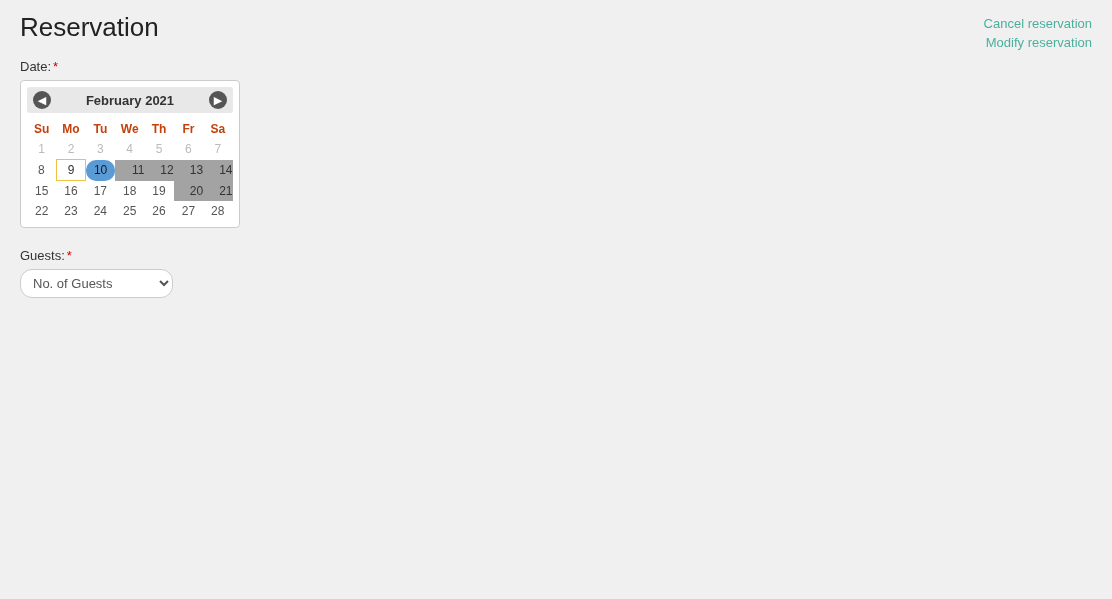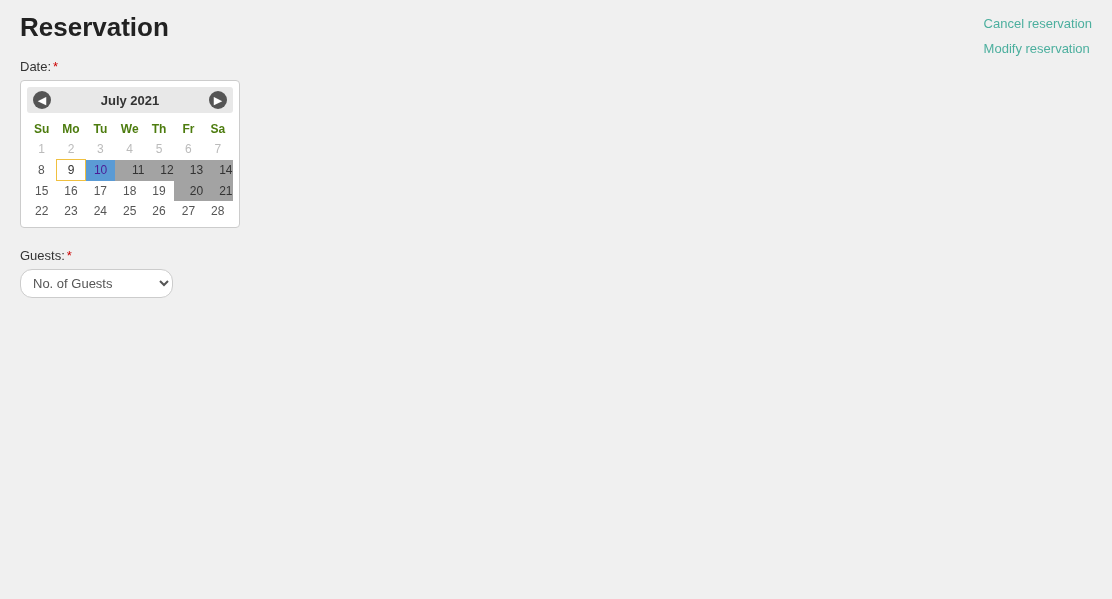--- a/index.html
+++ b/index.html
@@ -19,33 +19,33 @@
 
     .page-container {
       position: relative;
       width: 1112px;
       min-height: 599px;
       padding: 12px 20px;
     }
 
     .page-title {
       font-size: 26px;
-      font-weight: bold;
+      font-weight: normal;
       color: #222;
       margin-bottom: 16px;
     }
 
     .top-actions {
       position: absolute;
       top: 16px;
       right: 20px;
       display: flex;
       flex-direction: column;
-      align-items: flex-start;
-      gap: 10px;
+      align-items: flex-end;
+      gap: 4px;
     }
 
     .action-link {
       color: #4caf9e;
       cursor: pointer;
       text-decoration: none;
       font-size: 13px;
     }
 
     .step-label {
@@ -109,21 +109,21 @@
 
     .calendar-grid {
       width: 100%;
       border-collapse: collapse;
     }
 
     .calendar-grid th {
       text-align: center;
       font-size: 12px;
       font-weight: bold;
-      color: #4d7c0f;
+      color: #c2410c;
       padding: 3px 0;
       width: 28px;
     }
 
     .calendar-grid td {
       text-align: center;
       font-size: 12px;
       padding: 3px 0;
       width: 28px;
       color: #555;
@@ -142,22 +142,22 @@
     }
 
     .calendar-grid td.in-range {
       background-color: #a3a3a3;
       color: #333;
       text-align: right;
     }
 
     .calendar-grid td.selected-start {
       background-color: #5b9bd5;
-      color: #4c1d95;
-      border-radius: 0;
+      color: #0f172a;
+      border-radius: 10px;
     }
 
     
     .guests-section {
       margin-top: 20px;
     }
 
     .guests-select {
       width: 153px;
       padding: 5px 8px;
@@ -184,21 +184,21 @@
 
 
   <div>
     <div class="field-label">
       <span>Date:</span><span class="required-star">*</span>
     </div>
 
     <div class="calendar-wrapper">
       <div class="calendar-header">
         <button class="cal-nav-btn">◀</button>
-        <span class="cal-month-year">July 2021</span>
+        <span class="cal-month-year">February 2021</span>
         <button class="cal-nav-btn">▶</button>
       </div>
       <table class="calendar-grid">
         <thead>
           <tr>
             <th>Su</th>
             <th>Mo</th>
             <th>Tu</th>
             <th>We</th>
             <th>Th</th>

